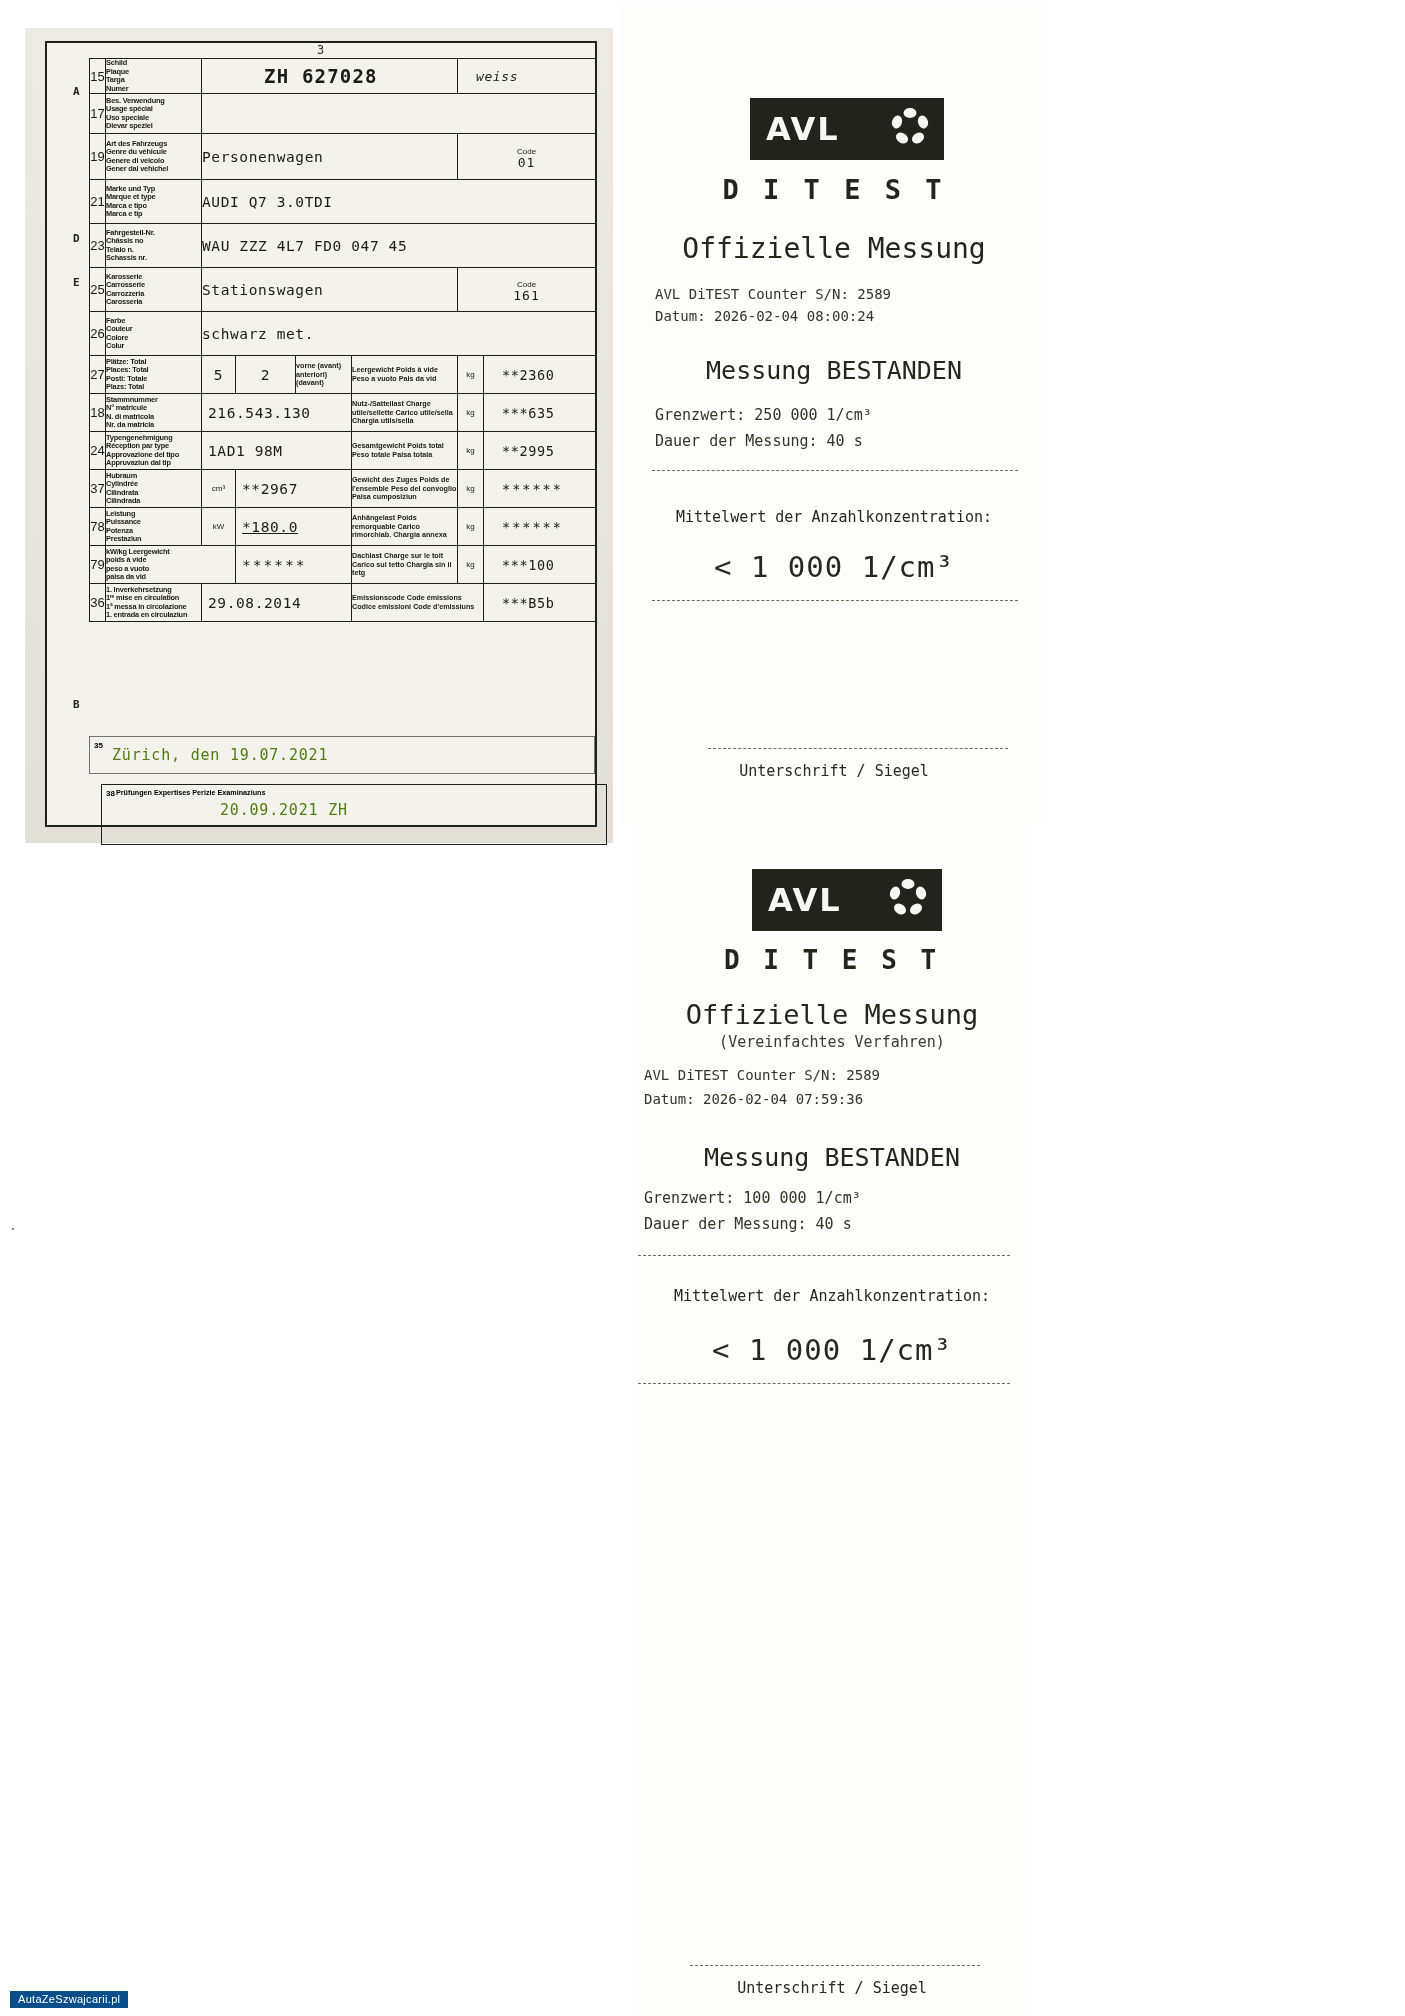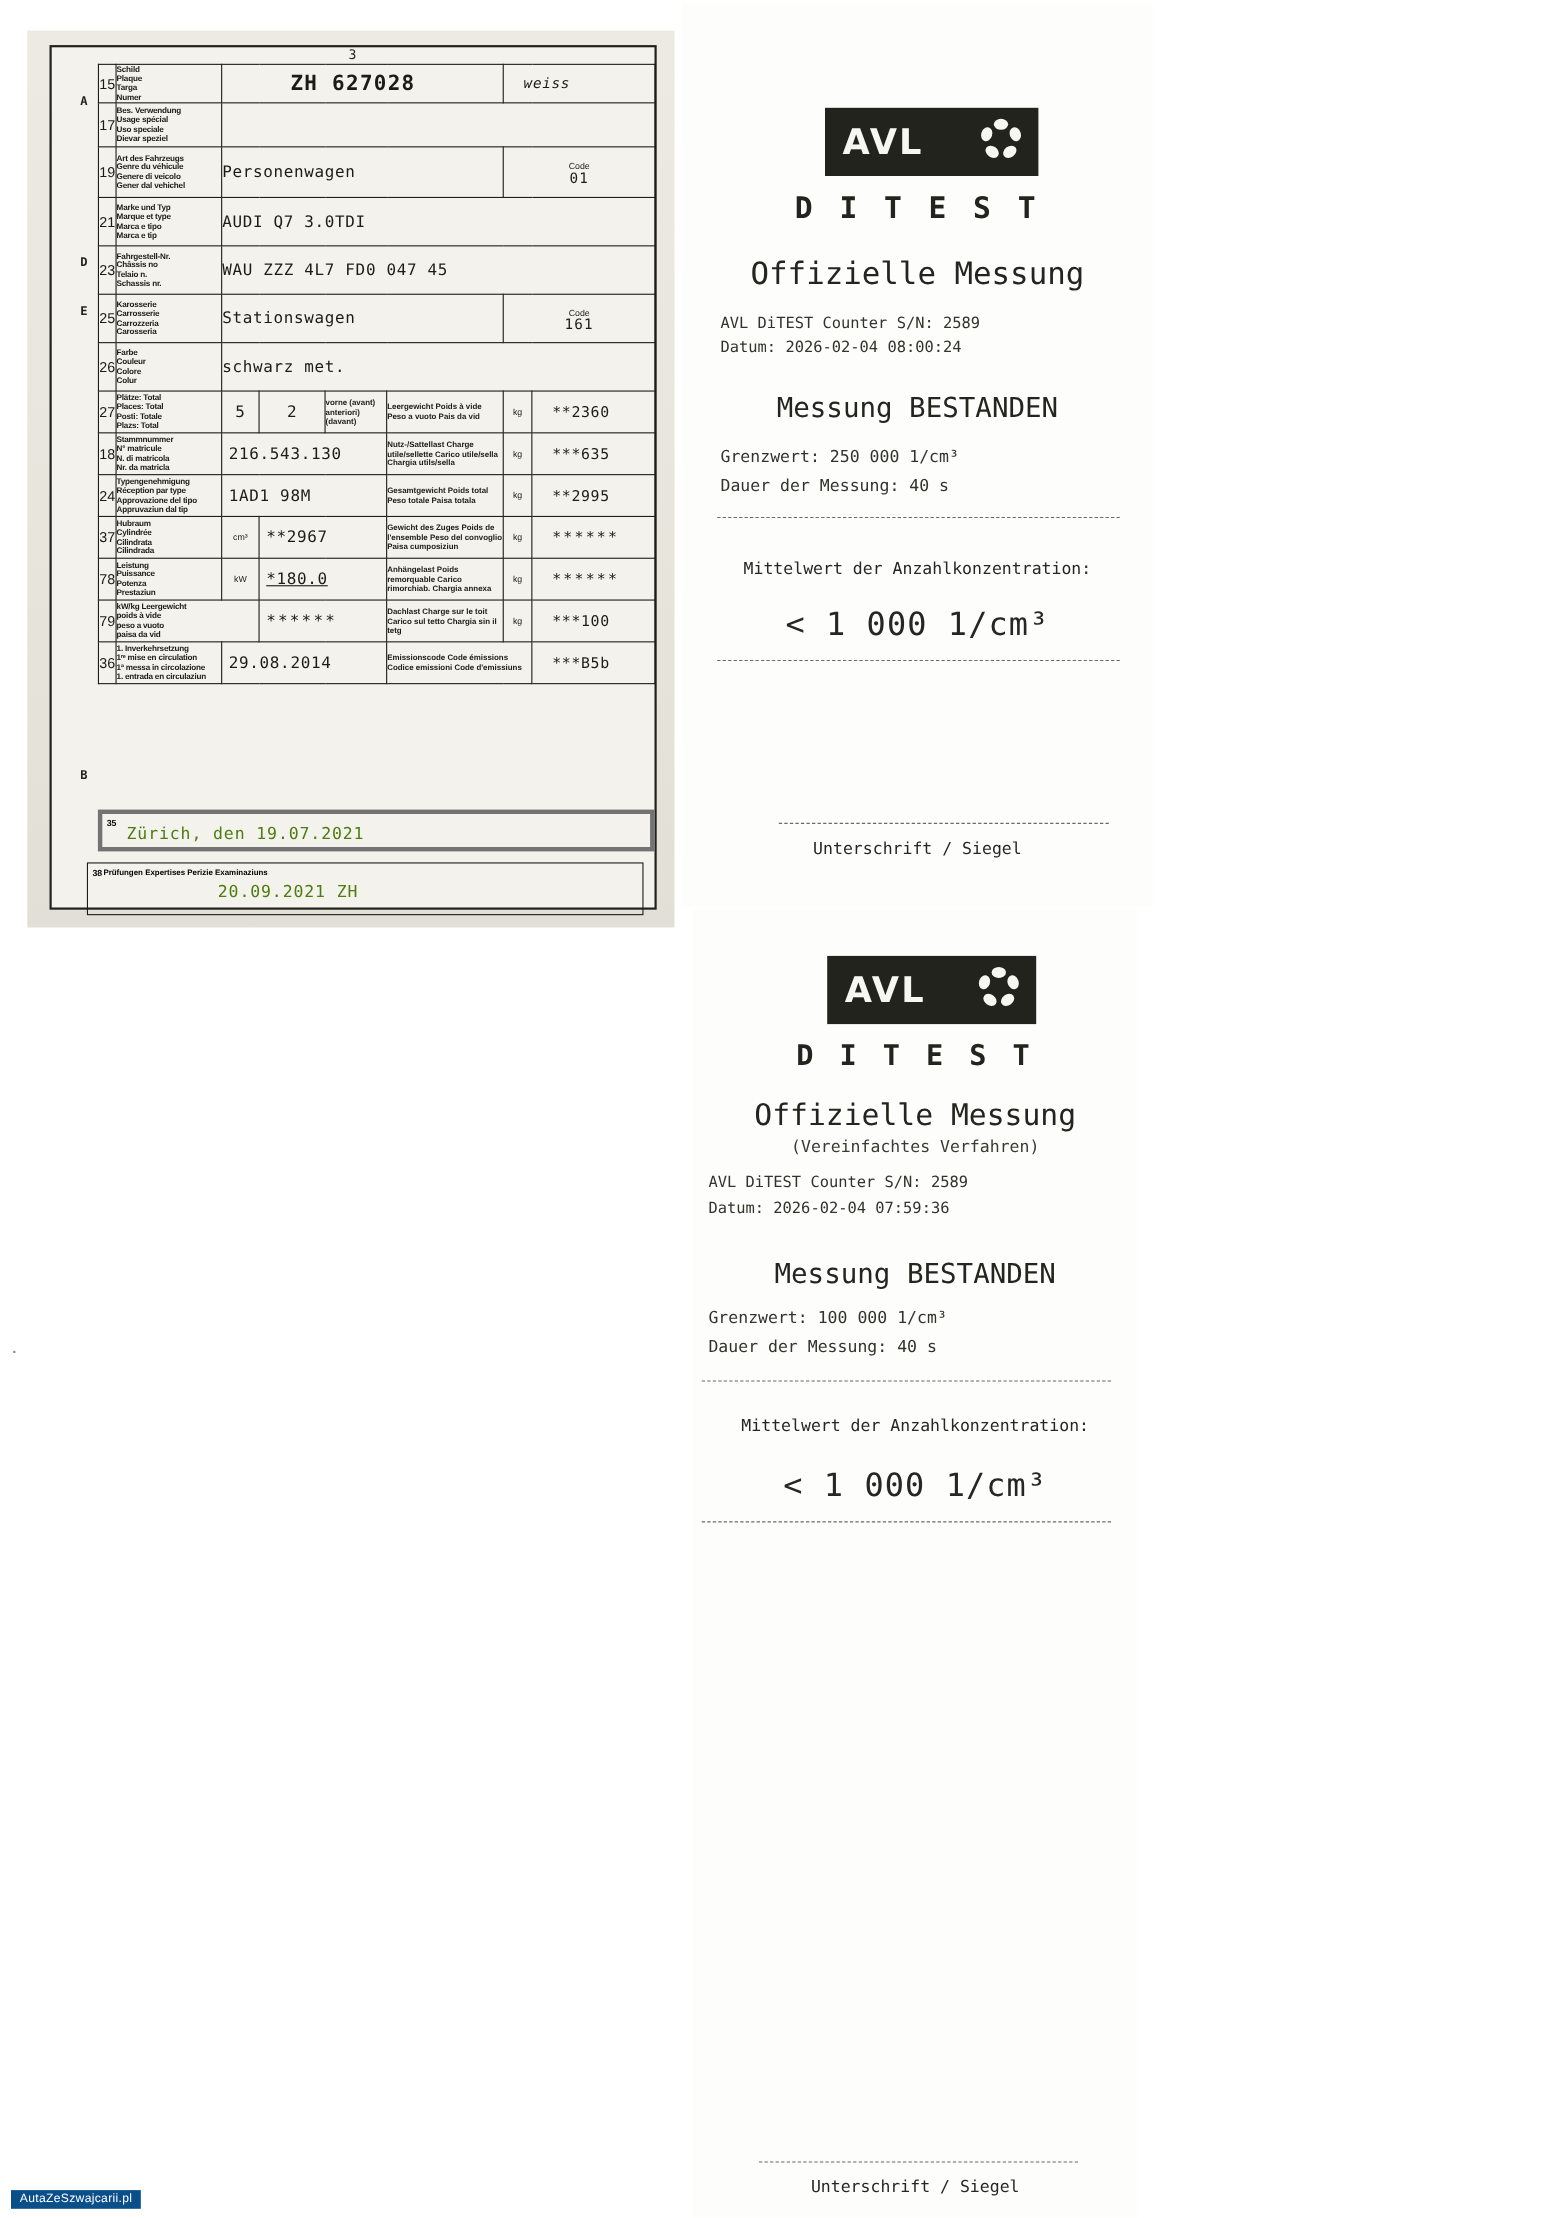--- a/index.html
+++ b/index.html
@@ -131,29 +131,29 @@
     color: #23231f;
   }
   .row-h { height: 38px; }
 
   #doc-bottomline1 {
     position: absolute;
     left: 42px;
     top: 693px;
     width: 506px;
     height: 38px;
-    border: 4px solid #737373;
+    border: 1px solid #737373;
     box-sizing: border-box;
   }
   #doc-bottomline2 {
     position: absolute;
-    left: 32px;
+    left: 54px;
     top: 741px;
     width: 506px;
-    height: 48px;
+    height: 61px;
     border: 1px solid #1d1d19;
     box-sizing: border-box;
   }
   .bl-num {
     position: absolute;
     left: 4px;
     top: 4px;
     font-family: "Liberation Sans", sans-serif;
     font-size: 8px;
     font-weight: bold;

